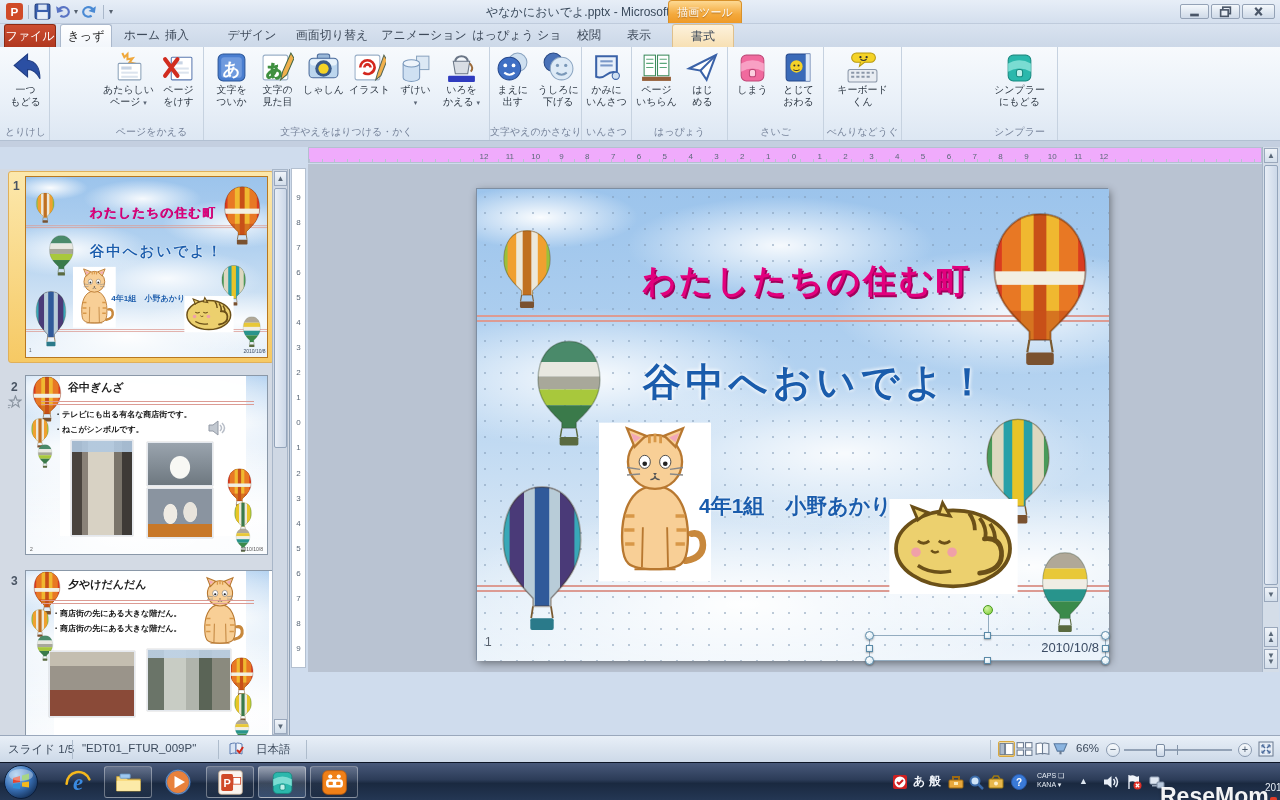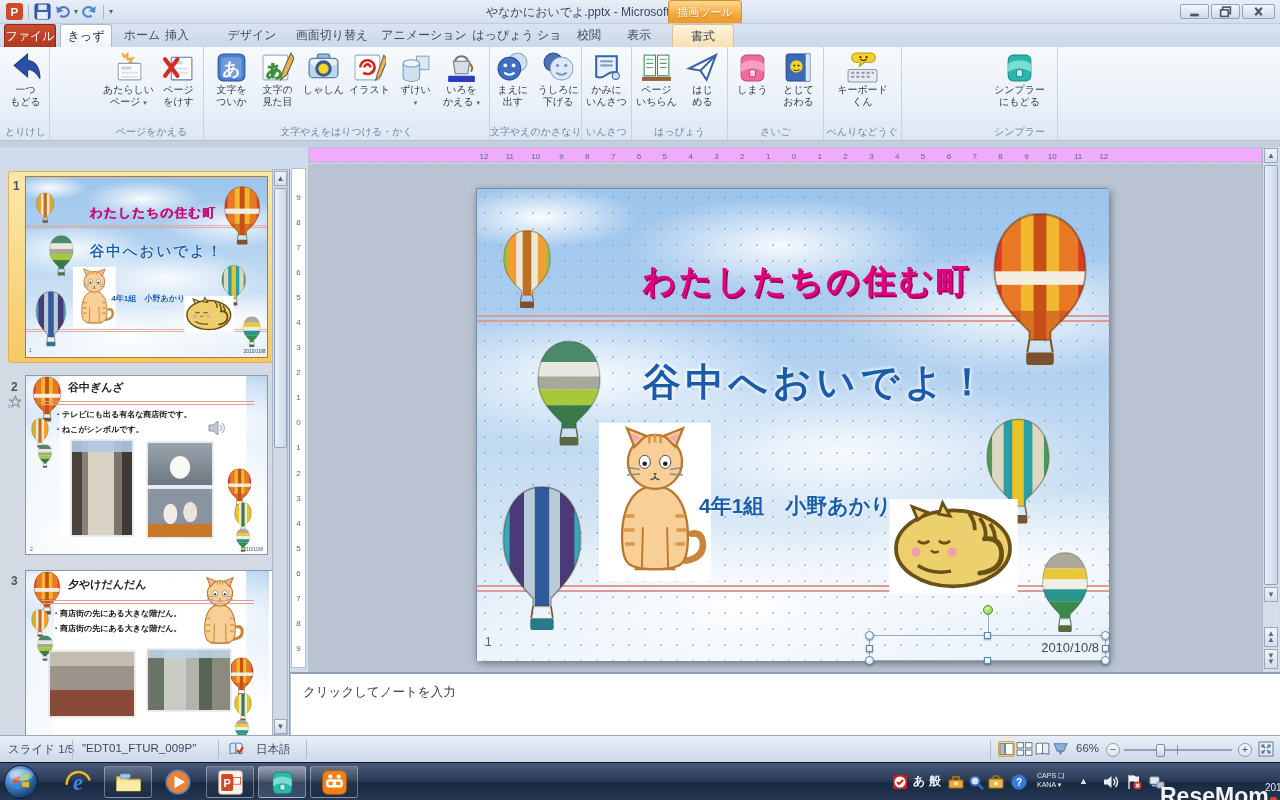--- a/index.html
+++ b/index.html
@@ -1146,23 +1146,20 @@
   </div>
 
   <div id="mainsbar" class="ab">
     <div class="sbtn ab" style="left:1px;top:1px;width:14px;height:15px">▲</div>
     <div class="sthumb ab" style="left:1px;top:18px;width:14px;height:420px"></div>
     <div class="sbtn ab" style="left:1px;top:440px;width:14px;height:15px">▼</div>
     <div class="sbtn ab" style="left:1px;top:480px;width:14px;height:20px;flex-direction:column;line-height:6px">▲<br>▲</div>
     <div class="sbtn ab" style="left:1px;top:502px;width:14px;height:20px;flex-direction:column;line-height:6px">▼<br>▼</div>
   </div>
 
-  <div id="notes" class="ab">
-    <div class="ph">クリックしてノートを入力</div>
-  </div>
 
   <div id="statusbar" class="ab">
     <div class="ab" style="left:8px;top:6px">スライド 1/5</div>
     <div class="sdiv ab" style="left:72px"></div>
     <div class="ab" style="left:82px;top:6px">"EDT01_FTUR_009P"</div>
     <div class="sdiv ab" style="left:218px"></div>
     <span class="ic ab" style="left:228px;top:5px;width:16px;height:16px">
         <svg viewBox="0 0 16 16">
           <path d="M2 3 Q8 1 8 3 L8 13 Q8 11 2 13Z" fill="#d8e4f4" stroke="#5a7ab0"></path>
           <path d="M14 3 Q8 1 8 3 L8 13 Q8 11 14 13Z" fill="#eef2fa" stroke="#5a7ab0"></path>

